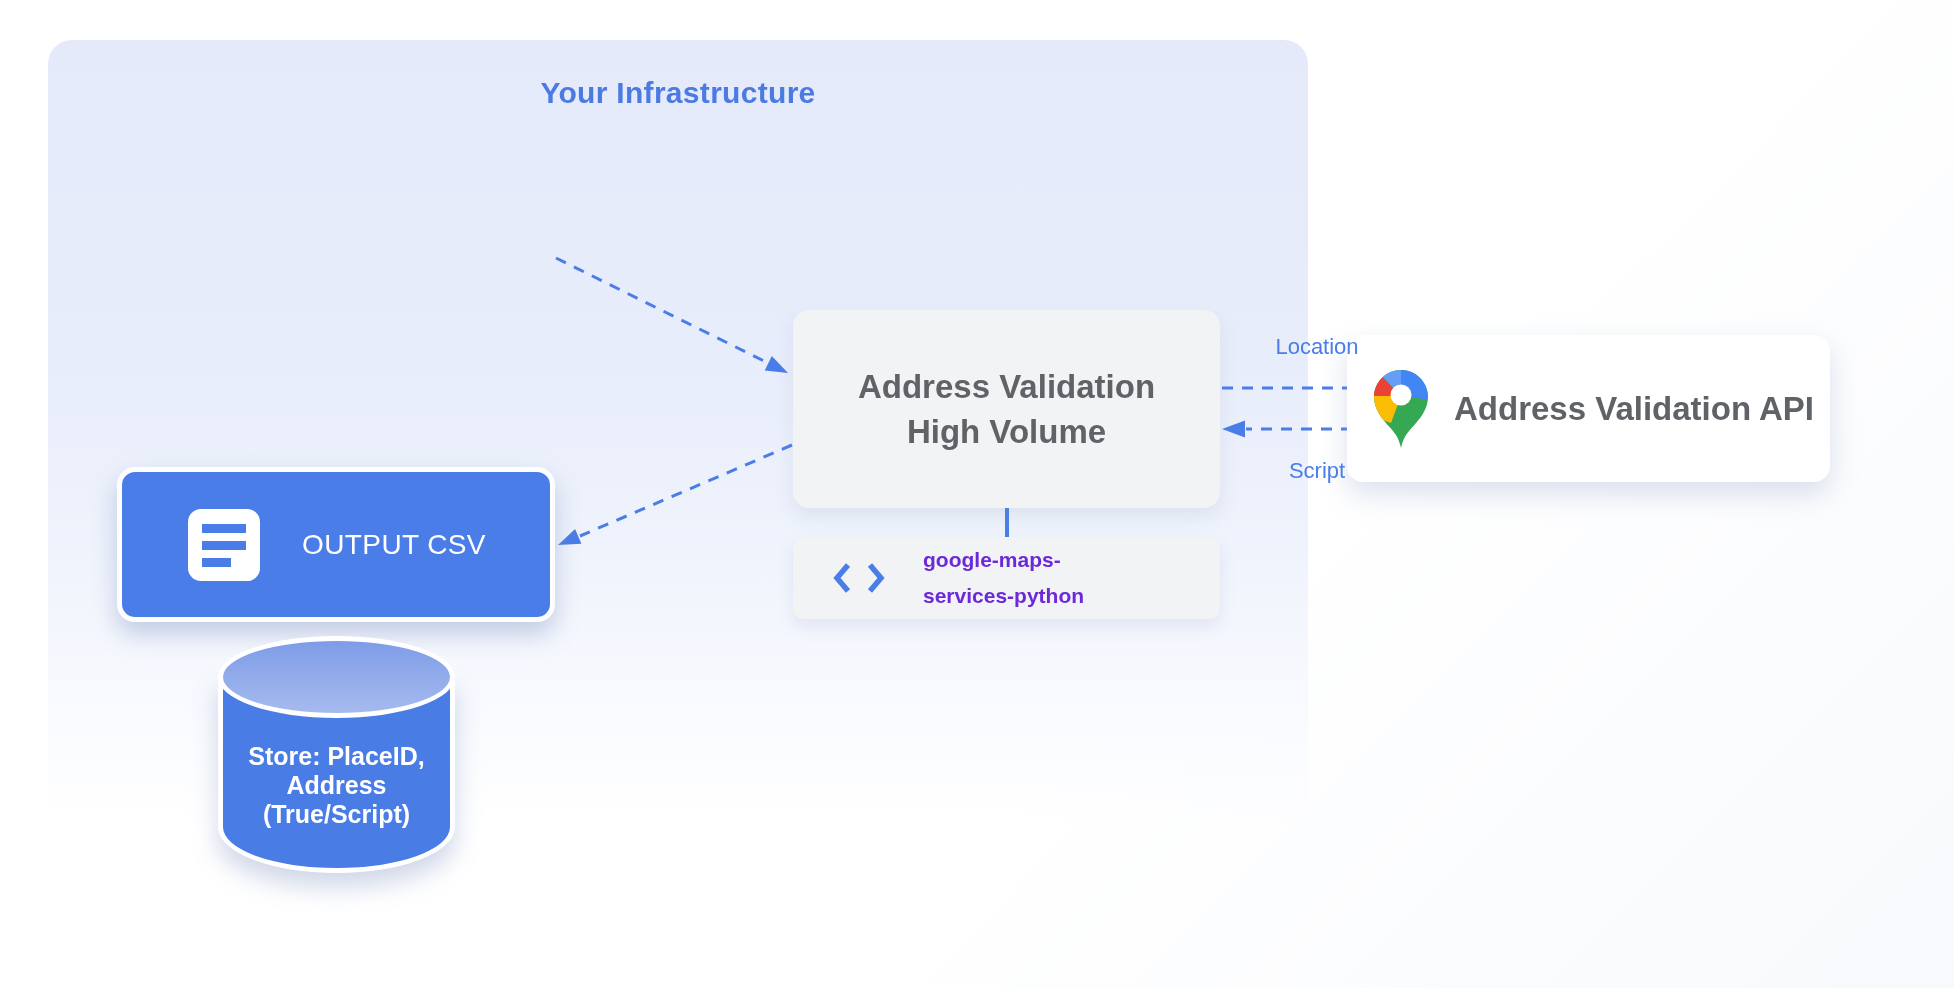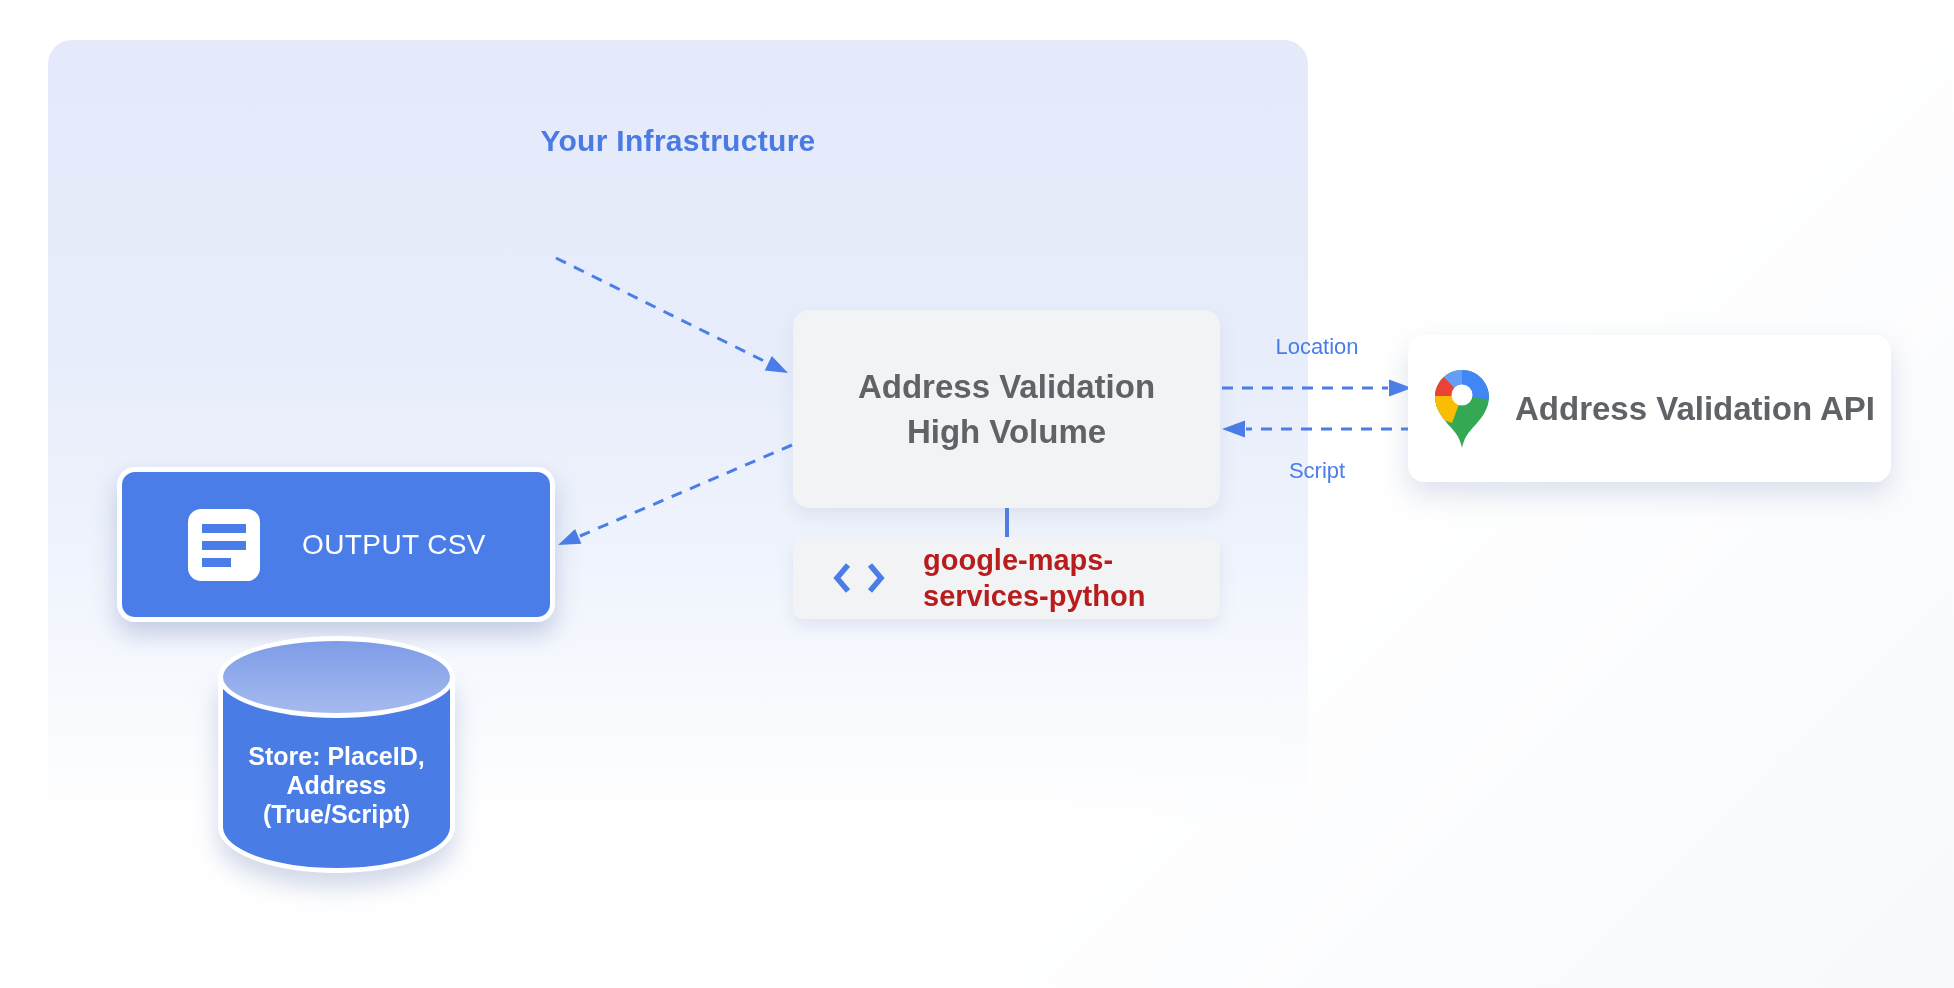--- a/index.html
+++ b/index.html
@@ -9,21 +9,21 @@
     background:linear-gradient(135deg,#ffffff 0%,#ffffff 62%,#f7f9fc 100%);
   }
   .abs{position:absolute;}
   
   .infra{
     left:48px;top:40px;width:1260px;height:782px;border-radius:24px;
     background:linear-gradient(180deg,#e4eafa 0%,#e8edfb 40%,#eff3fc 65%,#f8fafe 85%,rgba(252,253,255,0) 100%);
   }
   .infra-title{
     left:48px;top:76px;width:1260px;text-align:center;
-    font-size:30px;font-weight:700;color:#4a7ae2;letter-spacing:.3px;margin-top:48px;
+    font-size:30px;font-weight:700;color:#4a7ae2;letter-spacing:.3px;
   }
   
   .nodebox{display:flex;align-items:center;box-sizing:border-box;}
   .input-box{
     left:123px;top:172px;width:430px;height:146px;background:#ffffff;
     border:4px solid #4a7de8;border-radius:16px;
     box-shadow:0 10px 22px rgba(125,145,195,.28);
     padding-left:66px;gap:40px;
   }
   .input-label{font-size:28px;font-weight:700;color:#4a7de8;letter-spacing:.4px;}
@@ -38,23 +38,23 @@
     left:793px;top:310px;width:427px;height:198px;background:#f1f3f4;border-radius:16px;
     box-shadow:0 8px 18px rgba(130,145,180,.16);
     display:flex;align-items:center;justify-content:center;text-align:center;
   }
   .script-text{font-size:33px;font-weight:700;color:#5f6368;line-height:45px;}
   .lib-box{
     left:793px;top:537px;width:427px;height:82px;background:#f1f3f4;border-radius:10px;
     box-shadow:0 8px 16px rgba(130,145,180,.16);
     padding-left:40px;gap:38px;
   }
-  .lib-text{font-size:29px;font-weight:700;color:#b91c1c;line-height:36px;}
+  .lib-text{font-size:21px;font-weight:700;color:#6d28d9;line-height:36px;}
   .api-box{
-    left:1408px;top:335px;width:483px;height:147px;background:#ffffff;border-radius:16px;
+    left:1347px;top:335px;width:483px;height:147px;background:#ffffff;border-radius:16px;
     box-shadow:0 12px 28px rgba(140,155,195,.3);
     padding-left:27px;gap:26px;
   }
   .api-label{font-size:33px;font-weight:700;color:#5f6368;}
   
   .db{left:218px;top:636px;width:237px;height:240px;padding-left:24px;}
   .db-body{
     position:absolute;left:0;top:40px;width:237px;height:197px;box-sizing:border-box;
     background:#4a7ce6;border:5px solid #ffffff;border-top:none;
     border-radius:0 0 118px 118px / 0 0 46px 46px;

